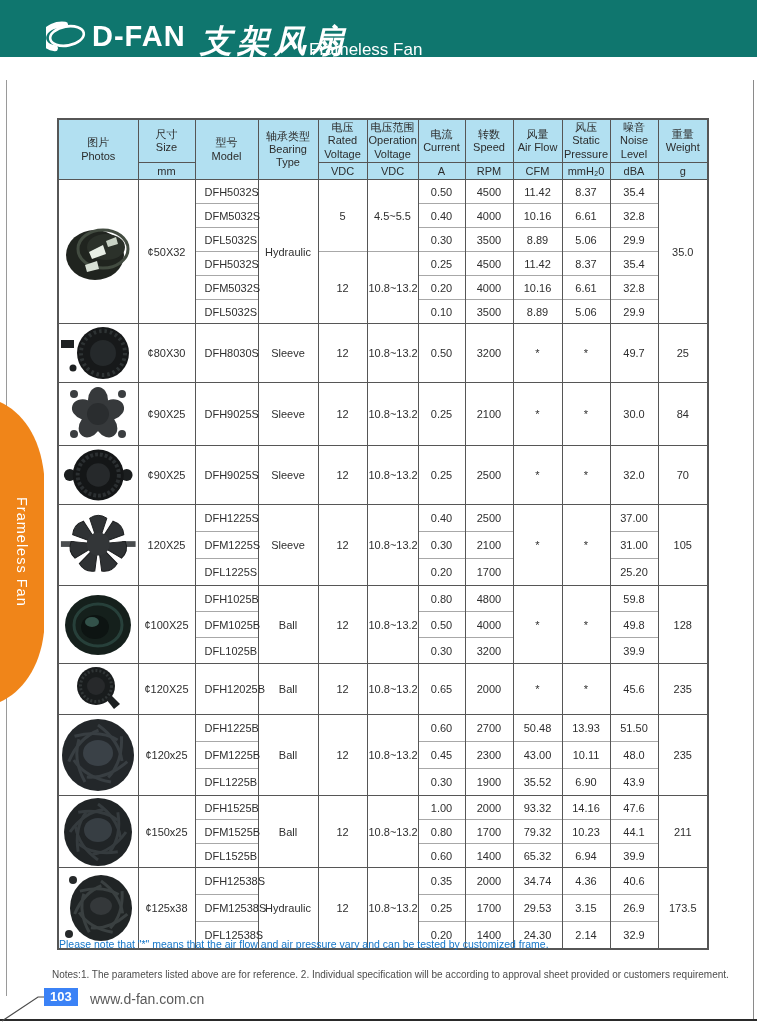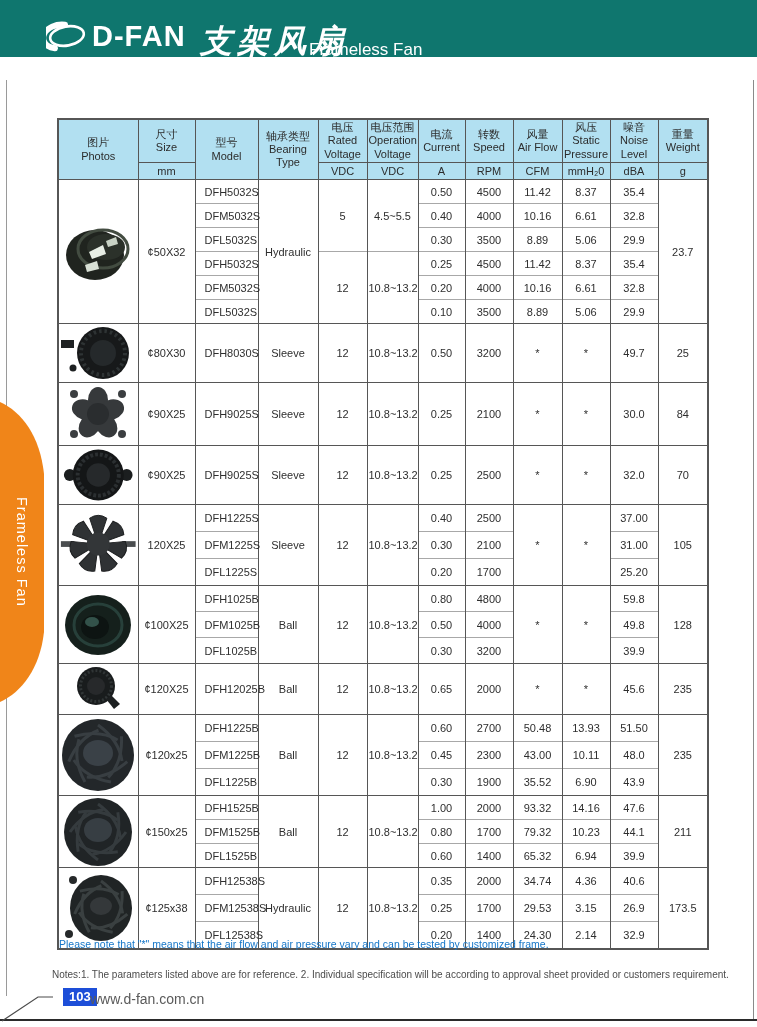--- a/index.html
+++ b/index.html
@@ -41,21 +41,21 @@
     border-top:1px solid #a8a8a8; padding:0 1px;
   }
   tbody tr.group-start td { border-top:1px solid #565656; }
   tbody td.model-cell { text-align:center; padding-left:9px; }
   tbody td.photo-cell { padding:0; }
   .fan-wrap { display:flex; align-items:center; justify-content:center; }
   
   .note-blue { position:absolute; left:59px; top:938px; font-size:10.5px; color:#1576c8; }
   .notes-line { position:absolute; left:52px; top:969px; font-size:10px; color:#4c4c4c; }
   .page-badge {
-    position:absolute; left:63px; top:988px; background:#1d4ed8; color:#fff;
+    position:absolute; left:44px; top:988px; background:#3b82f6; color:#fff;
     font-size:13px; font-weight:bold; padding:1px 6px 2px 6px;
   }
   .website { position:absolute; left:90px; top:991px; font-size:14px; color:#5a5a5a; }
 </style>
 </head>
 <body>
 
 <div class="page">
 
   <div class="banner">
@@ -182,21 +182,21 @@
             <td class="size-cell" rowspan="6">¢50X32</td>
             <td class="model-cell">DFH5032S</td>
             <td class="bearing-cell" rowspan="6">Hydraulic</td>
             <td class="volt-cell" rowspan="3">5</td>
             <td class="volt-cell" rowspan="3">4.5~5.5</td>
             <td class="num-cell">0.50</td>
             <td class="num-cell">4500</td>
             <td class="num-cell">11.42</td>
             <td class="num-cell">8.37</td>
             <td class="num-cell">35.4</td>
-            <td class="num-cell weight-cell" rowspan="6">23.7</td>
+            <td class="num-cell weight-cell" rowspan="6">35.0</td>
           </tr>
           <tr style="height: 24px;">
             <td class="model-cell">DFM5032S</td>
             <td class="num-cell">0.40</td>
             <td class="num-cell">4000</td>
             <td class="num-cell">10.16</td>
             <td class="num-cell">6.61</td>
             <td class="num-cell">32.8</td>
           </tr>
           <tr style="height: 24px;">

